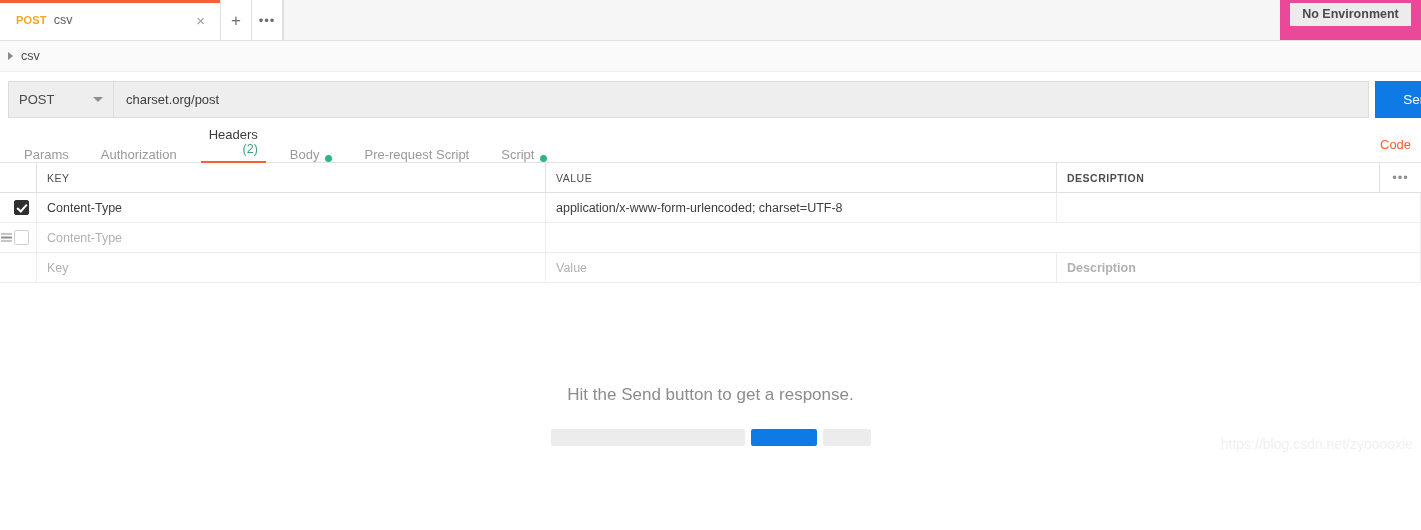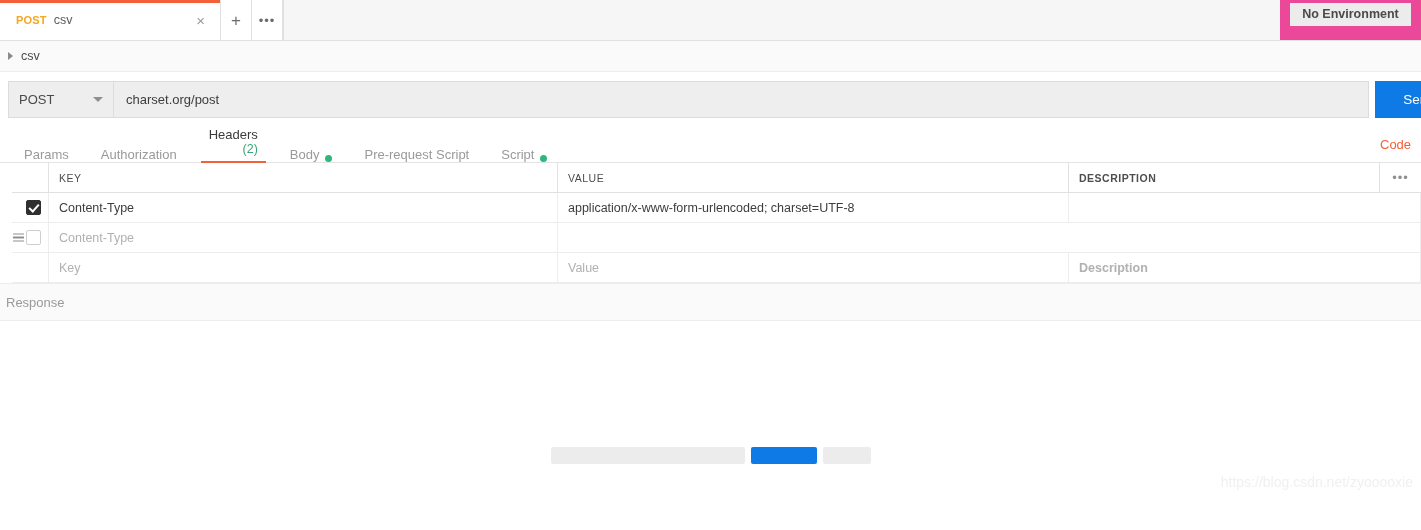--- a/index.html
+++ b/index.html
@@ -122,21 +122,21 @@
     display:inline-block; margin-left:6px;
   }
   .code-link {
     position:absolute; right: 0; top:0; bottom:0; display:flex; align-items:center;
     padding-right: 8px; font-size:13px; color:#f3603a; cursor:pointer;
     overflow:hidden; width: 41px;
   }
 
   
   .table { background:#fff; }
-  .trow { display:flex; border-bottom: 1px solid #ededed; margin-left: 12px; }
+  .trow { display:flex; border-bottom: 1px solid #ededed; }
   .trow.head { border-bottom:1px solid #e1e1e1; }
   .cb-cell {
     width: 37px; min-width:37px; display:flex; align-items:center;
     justify-content:flex-end; padding-right: 7px; position:relative;
     border-right: 1px solid #ededed; background:#fff;
   }
   .trow.head .cb-cell { border-right: 1px solid #e1e1e1; }
   .cell {
     display:flex; align-items:center; padding: 0 10px;
     border-right: 1px solid #ededed; overflow:hidden; white-space:nowrap;
@@ -316,25 +316,23 @@
       <div class="cell c-val">
         <span class="val-ph">Value</span>
       </div>
       <div class="cell c-desc">
         <span class="val-ph">Description</span>
       </div>
     </div>
 
   </div>
 
-  <div class="response-bar">
-    <span class="response-label">Response</span>
-  </div>
 
   <div class="resp-body">
+    <div class="resp-msg">Hit the Send button to get a response.</div>
     <div class="resp-art">
       <span class="art-bar art-grey"></span>
       <span class="art-bar art-blue"></span>
       <span class="art-bar art-grey2"></span>
     </div>
     <div class="watermark">https://blog.csdn.net/zyooooxie</div>
   </div>
 
 </div>
 

